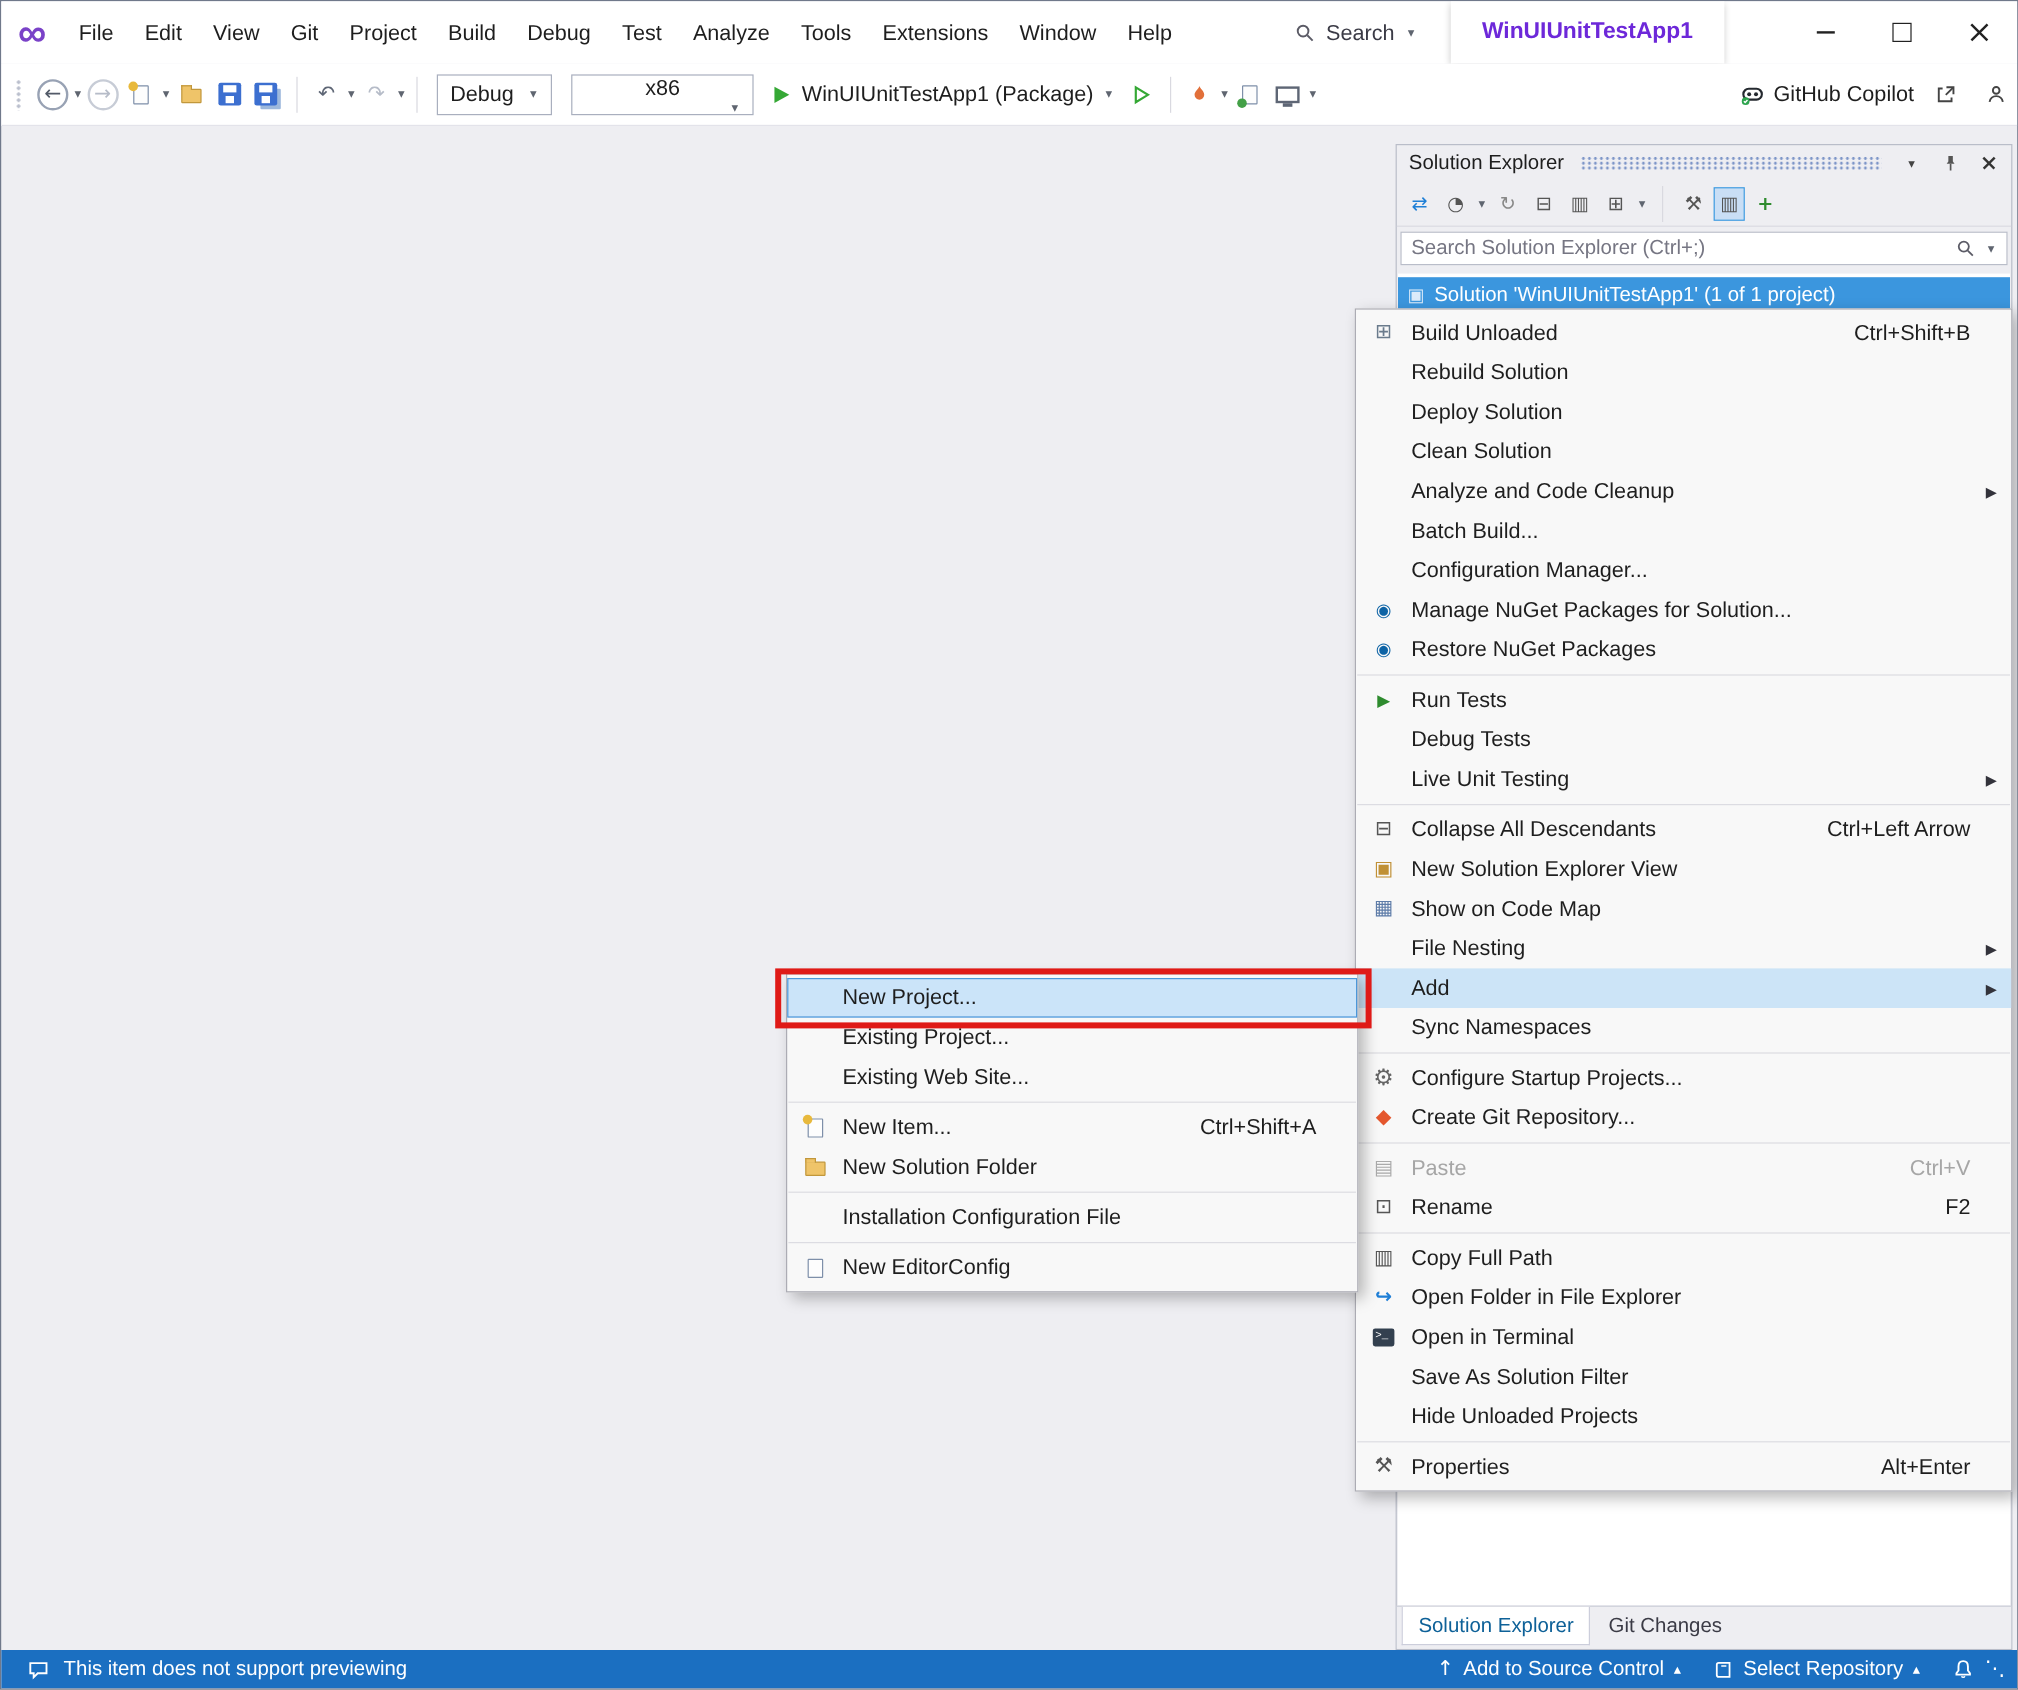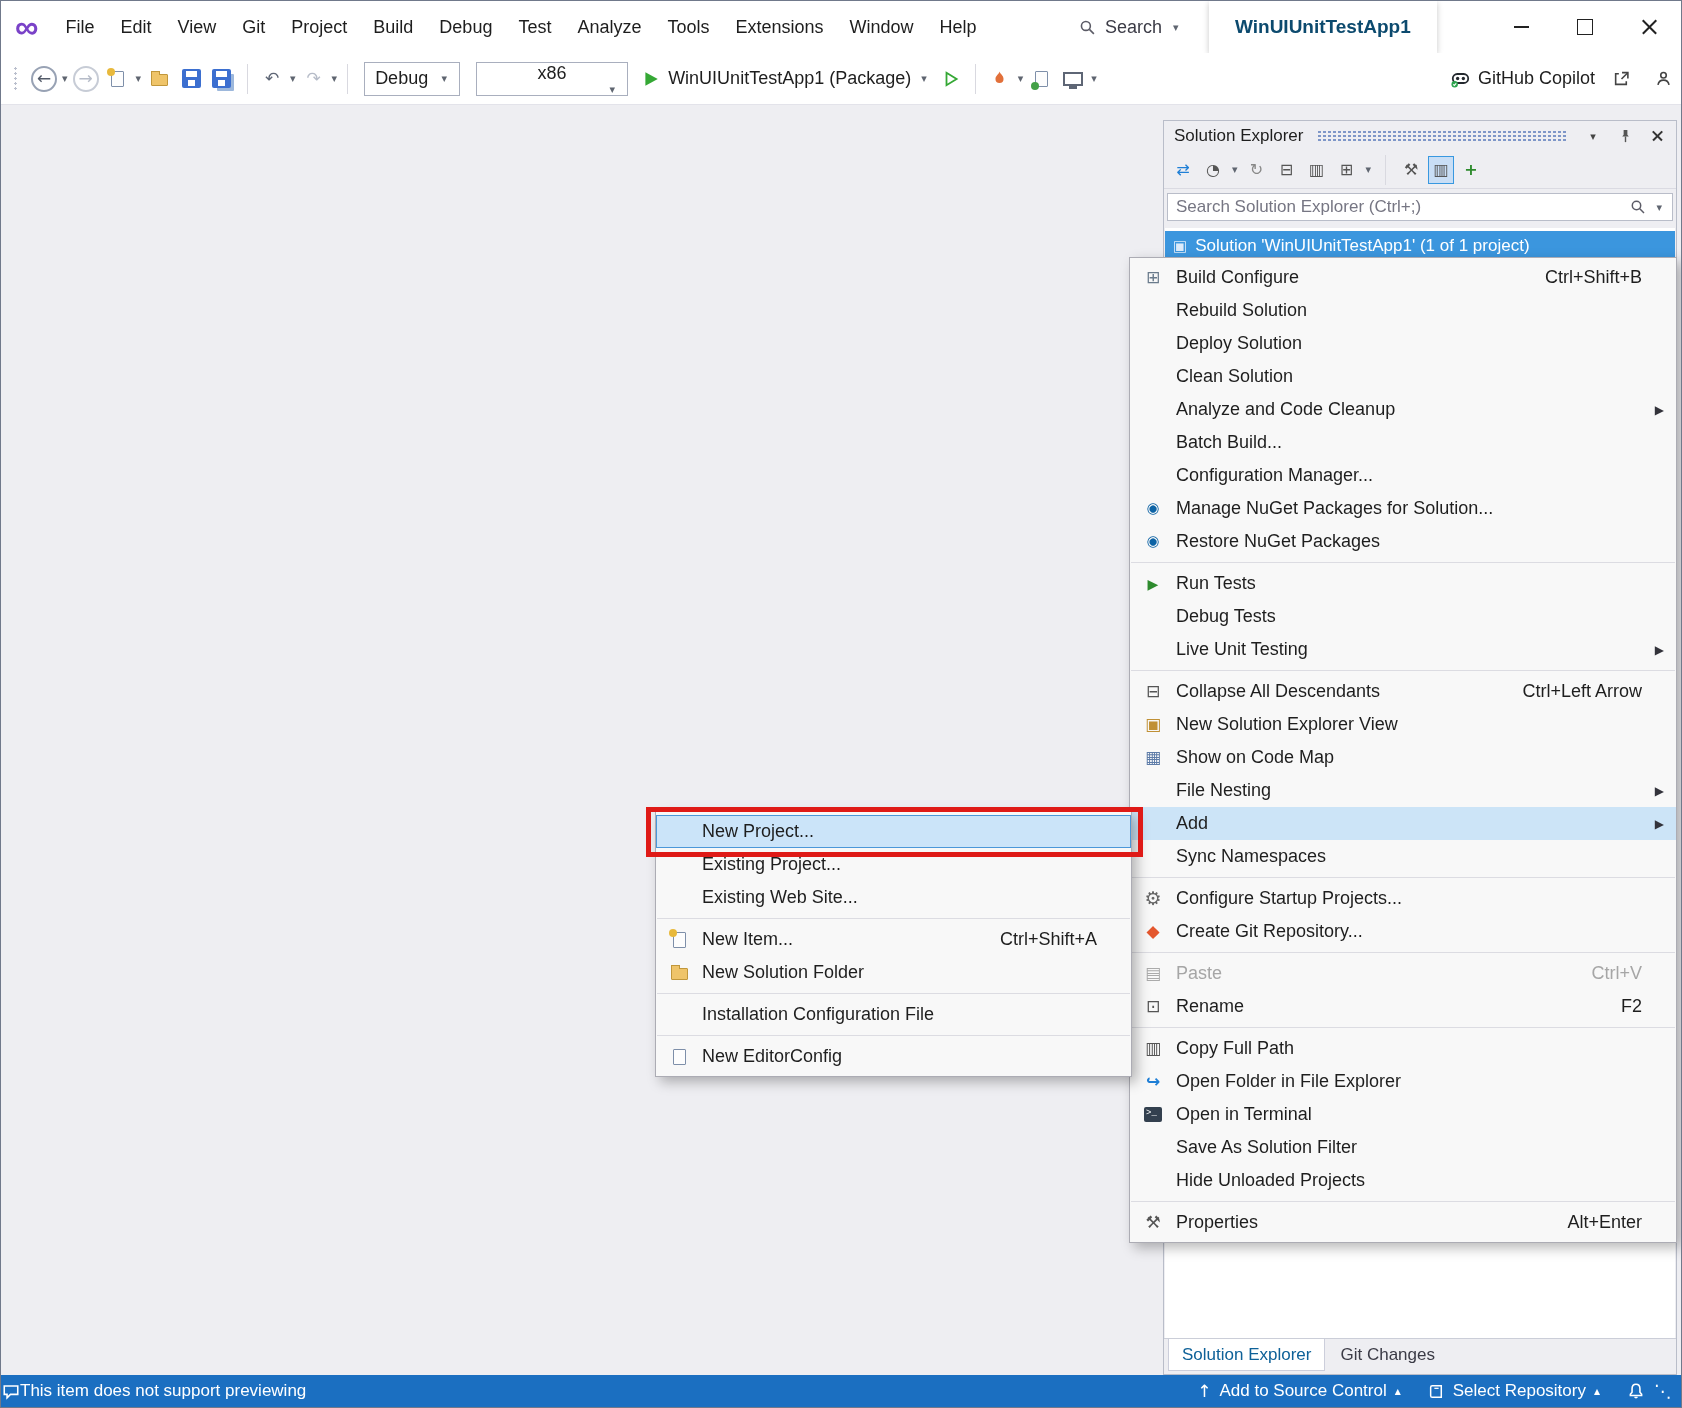--- a/index.html
+++ b/index.html
@@ -5,21 +5,21 @@
   * { box-sizing: border-box; margin:0; padding:0; }
   body { font-family:"Liberation Sans","DejaVu Sans",sans-serif; background:#555; }
   .app { position:relative; width:1682px; height:1408px; background:#EEEEF2; overflow:hidden; border:1px solid #70798B; }
 
   
   .titlebar { position:absolute; left:0; top:0; right:0; height:52px; background:#FFFFFF; display:flex; align-items:center; z-index:6; }
   .vslogo { font-size:33px; font-weight:bold; color:#7A42C8; margin:0 14px 0 14px; line-height:52px; }
   .menubar { display:flex; height:52px; align-items:center; }
   .menu-item { padding:0 13px; font-size:18px; color:#1E1E1E; line-height:52px; cursor:default; }
   .tb-search { position:absolute; left:1078px; top:0; height:52px; display:flex; align-items:center; gap:9px; color:#3B3B46; font-size:18px; }
-  .win-title { position:absolute; left:1208px; top:0; height:52px; line-height:52px; padding:0 26px; background:#FFFFFF; box-shadow:0 2px 6px rgba(0,0,0,0.22); font-weight:bold; font-size:19px; color:#0c4a6e; }
+  .win-title { position:absolute; left:1208px; top:0; height:52px; line-height:52px; padding:0 26px; background:#FFFFFF; box-shadow:0 2px 6px rgba(0,0,0,0.22); font-weight:bold; font-size:19px; color:#6d28d9; }
   .win-controls { position:absolute; right:0; top:0; height:52px; display:flex; }
   .wc { width:64px; height:52px; display:flex; align-items:center; justify-content:center; color:#222; }
   .wc-min::after { content:""; width:15px; height:2px; background:#222; display:block; }
   .wc-max::after { content:""; width:14px; height:14px; border:1.8px solid #222; display:block; }
   .wc-close { position:relative; }
   .wc-close::before,.wc-close::after { content:""; position:absolute; width:19px; height:1.8px; background:#222; }
   .wc-close::before { transform:rotate(45deg);} .wc-close::after { transform:rotate(-45deg);}
 
   
   .toolbar { position:absolute; left:0; top:52px; right:0; height:52px; background:#FFFFFF; border-bottom:1px solid #E3E3EA; display:flex; align-items:center; padding-left:12px; z-index:6; }
@@ -111,21 +111,21 @@
   .mi .sub { width:22px; text-align:right; }
   .mi.hl { background:#CCE4F7; }
   .mi.focus { background:#CBE4F9; outline:1.5px solid #4B97D9; outline-offset:-1.5px; }
   .mi.dis,.mi.dis .sc { color:#A6A6A6; }
   .msep { height:1px; background:#DCDCE2; margin:4px 1px; }
 
   .annotation { position:absolute; left:645px; top:806px; width:497px; height:50px; border:5px solid #DF1A17; z-index:30; pointer-events:none; }
 
   
   .statusbar { position:absolute; left:0; right:0; bottom:0; height:32px; background:#1B6FC1; color:#FFF; display:flex; align-items:center; font-size:17px; z-index:15; }
-  .sb-left { display:flex; align-items:center; padding-left:1px; }
+  .sb-left { display:flex; align-items:center; gap:12px; padding-left:22px; }
   .sb-right { margin-left:auto; display:flex; align-items:center; gap:9px; padding-right:10px; }
   .sb-group { display:flex; align-items:center; gap:8px; margin-left:18px; }
 </style>
 </head>
 <body>
 
 <div class="app">
 
   <div class="titlebar">
     <span class="vslogo">∞</span>
@@ -290,21 +290,21 @@
       <div class="ptab active">Solution Explorer</div>
       <div class="ptab inactive">Git Changes</div>
     </div>
   </div>
 
   <div class="menu ctx-menu">
       <div class="mi">
         <span class="gut">
           <span class="gi gi-build">⊞</span>
         </span>
-        <span class="lbl">Build Configure</span>
+        <span class="lbl">Build Unloaded</span>
         <span class="sc">Ctrl+Shift+B</span>
         <span class="sub gi gi-submenu-arrow"></span>
       </div>
       <div class="mi">
         <span class="gut"></span>
         <span class="lbl">Rebuild Solution</span>
         <span class="sc"></span>
         <span class="sub gi gi-submenu-arrow"></span>
       </div>
       <div class="mi">

